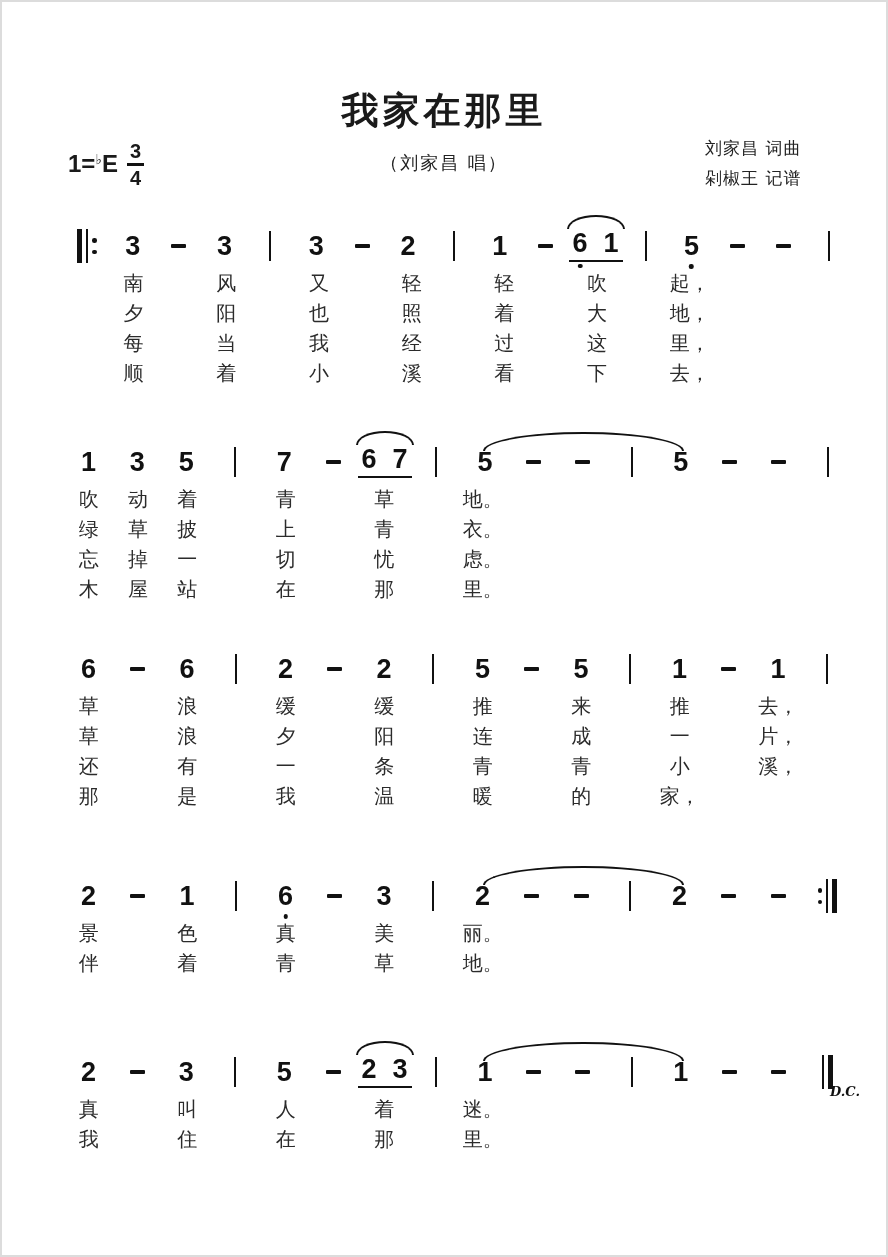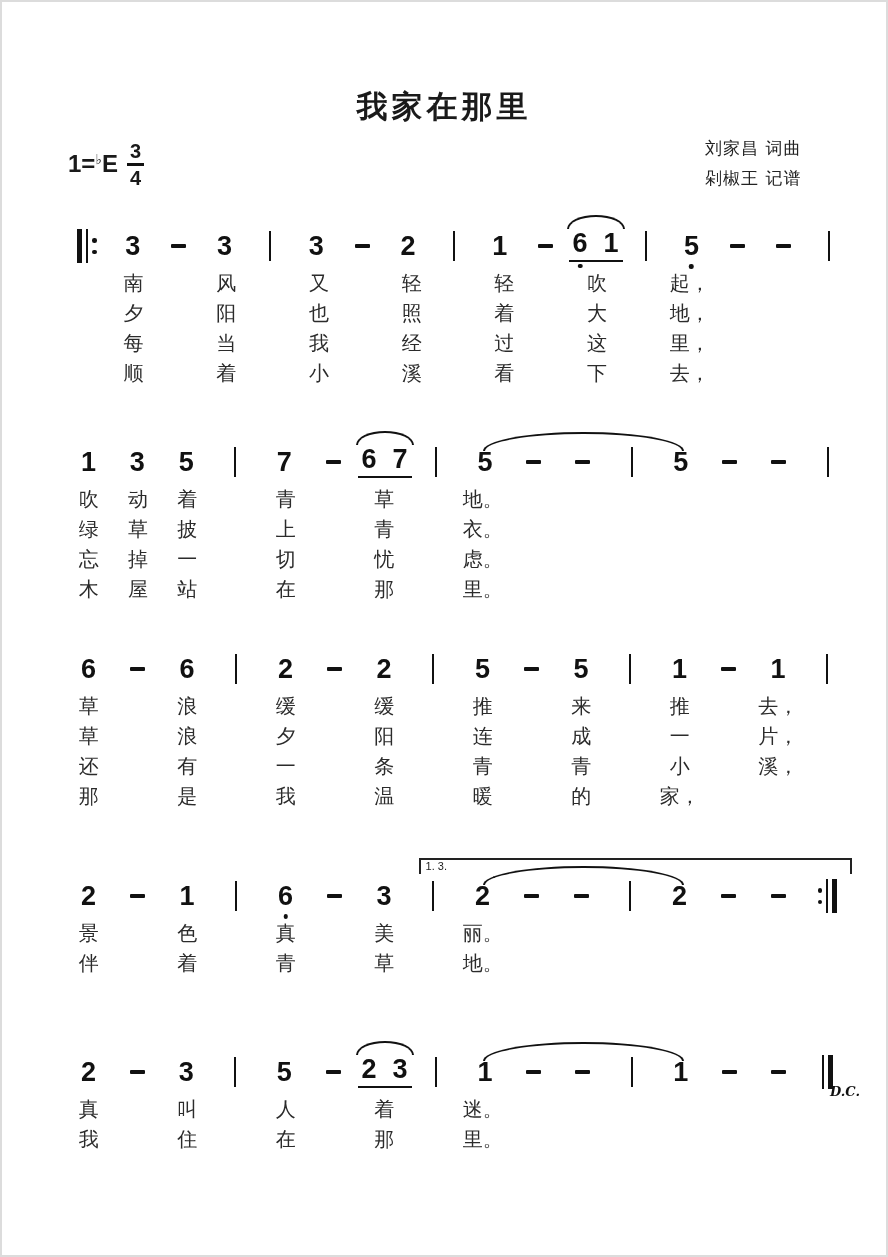--- a/index.html
+++ b/index.html
@@ -1,20 +1,20 @@
 <!DOCTYPE html>
 <html><head>
 <meta charset="utf-8">
 <style>
   html,body{margin:0;padding:0;background:#888;}
   .page{position:relative;width:888px;height:1257px;margin:0 auto;background:#fff;
         border:2px solid #dcdcdc;box-sizing:border-box;overflow:hidden;
         font-family:"DejaVu Serif","Liberation Serif",serif;color:#1a1a1a;}
   .title{position:absolute;top:84px;left:0;right:0;text-align:center;
-         font-size:31px;font-weight:bold;letter-spacing:4px;}
+         font-size:37px;font-weight:bold;letter-spacing:4px;}
   .subtitle{position:absolute;top:149px;left:0;right:0;text-align:center;
             font-size:18px;letter-spacing:2px;color:#222;}
   .keysig{position:absolute;left:66px;top:139px;display:flex;align-items:center;
           font-family:"Liberation Sans","DejaVu Sans",sans-serif;font-weight:bold;}
   .keysig .kmain{font-size:24px;}
   .keysig sup{font-size:14px;line-height:0;vertical-align:8px;}
   .meter{display:inline-flex;flex-direction:column;align-items:center;margin-left:9px;
          font-size:20px;line-height:1;}
   .meter .mbar{width:17px;height:2.5px;background:#111;margin:2px 0;}
   .credits{position:absolute;left:703px;top:131px;font-size:17px;line-height:30px;color:#222;letter-spacing:1px;}
@@ -52,20 +52,21 @@
       font-family:"DejaVu Serif",serif;color:#111;}
   .lyr-row{display:grid;grid-template-columns:repeat(var(--n),1fr);justify-items:center;
            align-items:center;height:30px;font-size:20px;color:#2b2b2b;}
   .lyr{line-height:1;white-space:nowrap;}
 </style>
 </head>
 <body>
 
 <div class="page">
   <div class="title">我家在那里</div>
+  <div class="subtitle">（刘家昌 唱）</div>
 
   <div class="keysig">
     <span class="kmain">1=</span>
       <span class="kmain"><sup>♭</sup><span>E</span></span>
     <span class="meter">
       <span>3</span>
       <span class="mbar"></span>
       <span>4</span>
     </span>
   </div>
@@ -278,23 +279,20 @@
         <span class="dash" style="grid-column: 15;"></span>
         <span class="rsign" style="grid-column: 16;">
           <span class="rdots">
             <span class="rd"></span>
             <span class="rd"></span>
           </span>
           <span class="bar-thin"></span>
           <span class="bar-thick"></span>
         </span>
         <span class="tie" style="left: 53.125%; width: 25%;"></span>
-        <div class="volta" style="left: 45%; width: 55%;">
-          <span class="vlabel">1. 3.</span>
-        </div>
       </div>
       <div class="lyr-row">
         <span class="lyr" style="grid-column: 1;">景</span>
         <span class="lyr" style="grid-column: 3;">色</span>
         <span class="lyr" style="grid-column: 5;">真</span>
         <span class="lyr" style="grid-column: 7;">美</span>
         <span class="lyr" style="grid-column: 9;">丽。</span>
       </div>
       <div class="lyr-row">
         <span class="lyr" style="grid-column: 1;">伴</span>

